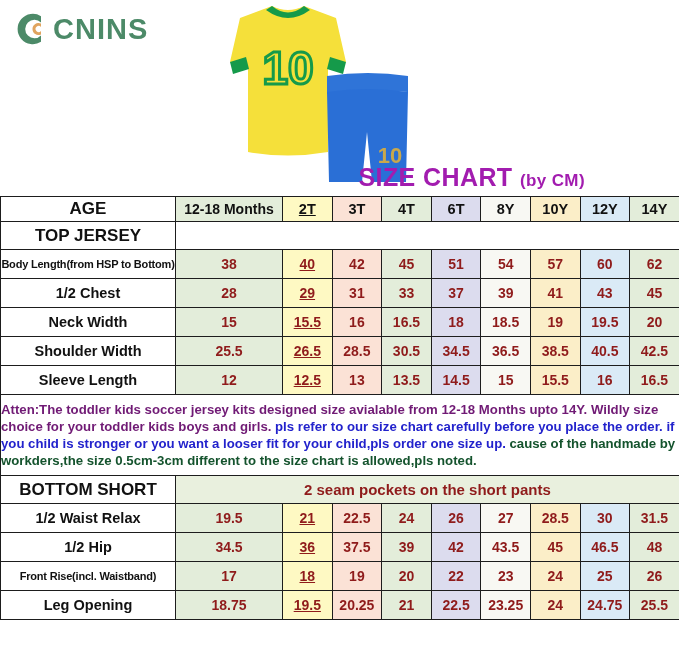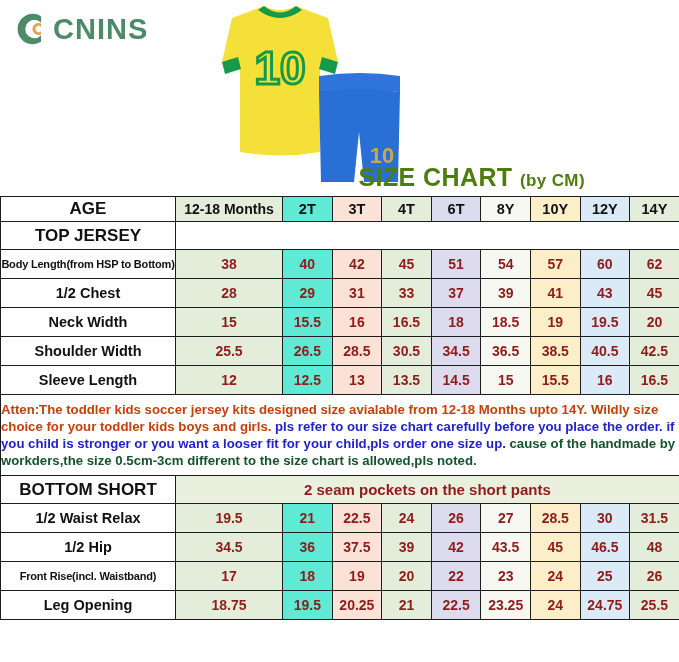--- a/index.html
+++ b/index.html
@@ -22,27 +22,27 @@
     display: flex; align-items: center; gap: 7px;
   }
   .logo-mark { width: 38px; height: 38px; position: relative; display: block; }
   .logo-text {
     font-size: 29px; font-weight: 600; color: #4c8a68;
     letter-spacing: 1.0px; font-family: "Liberation Sans", sans-serif;
     line-height: 1;
   }
 
   .product-img {
-    position: absolute; left: 192px; top: 0px;
+    position: absolute; left: 200px; top: 0px;
     width: 222px; height: 190px;
   }
 
   .chart-title {
     position: absolute; right: 8px; bottom: 4px;
-    font-size: 25px; font-weight: 700; color: #4d7c0f;
+    font-size: 25px; font-weight: 700; color: #a21caf;
     letter-spacing: 0.4px; white-space: nowrap;
     font-family: "Liberation Sans", sans-serif;
   }
   .chart-title .bycm { font-size: 17px; font-weight: 700; }
 
   
   table.size-chart {
     position: absolute; left: 0; top: 196px;
     width: 679px;
     border-collapse: collapse;
@@ -82,21 +82,21 @@
   }
   td.head {
     font-size: 14.5px;
     font-weight: 700;
     color: #111;
   }
   td.head.first { font-size: 14px; }
 
   
   .t0 { background: #e3edda; }
-  .t1 { background: #5eead4; }
+  .t1 { background: #fef9c3; text-decoration: underline; }
   .t2 { background: #fbe2d6; }
   .t3 { background: #e3edda; }
   .t4 { background: #dcdcee; }
   .t5 { background: #f8f8f3; }
   .t6 { background: #fbeec8; }
   .t7 { background: #daeaf6; }
   .t8 { background: #e3edda; }
 
   tr.r-head td { height: 25px; }
   tr.r-section td { height: 28px; }
@@ -121,21 +121,21 @@
     padding: 4px 6px 4px 5px;
     vertical-align: top;
   }
   .atten-p {
     font-size: 13.2px;
     line-height: 1.30;
     font-weight: 600;
     color: #000;
     text-align: left;
   }
-  .atten-p .seg-black { color: #c2410c; }
+  .atten-p .seg-black { color: #701a75; }
   .atten-p .seg-blue  { color: #2222cc; }
   .atten-p .seg-red   { color: #14532d; }
 </style>
 </head>
 <body>
 
 <div class="page">
 
   <div class="hero">
 

